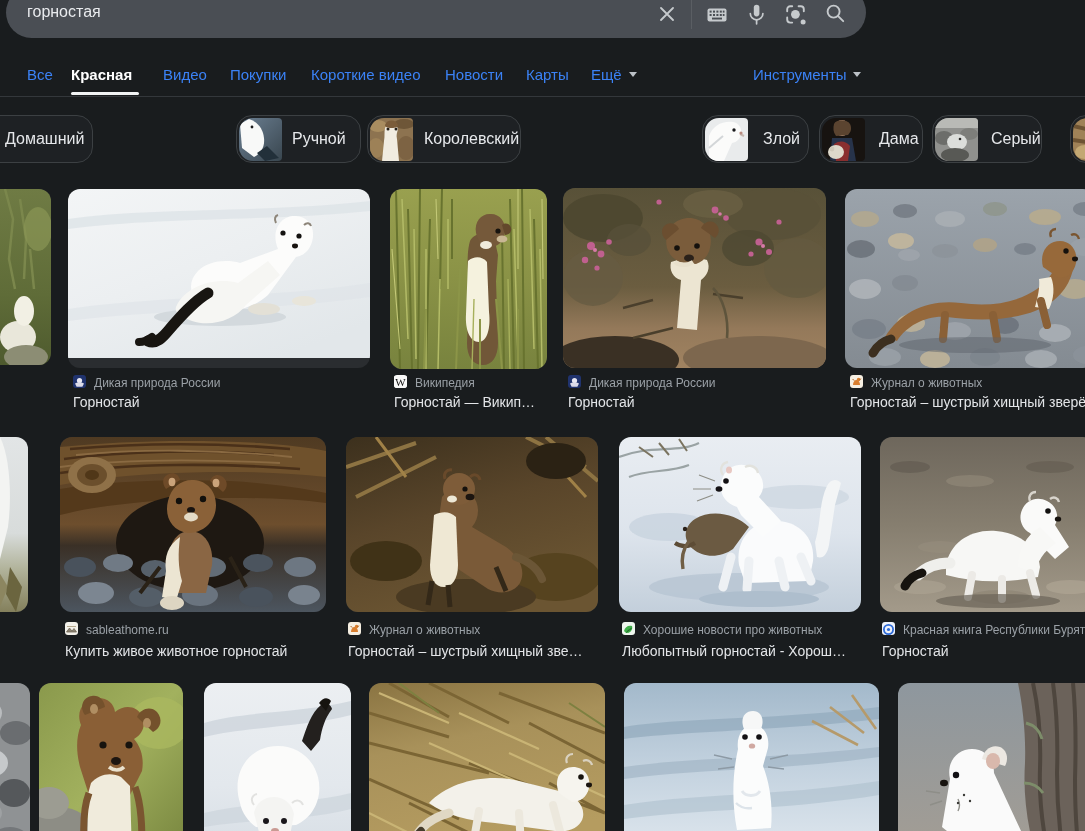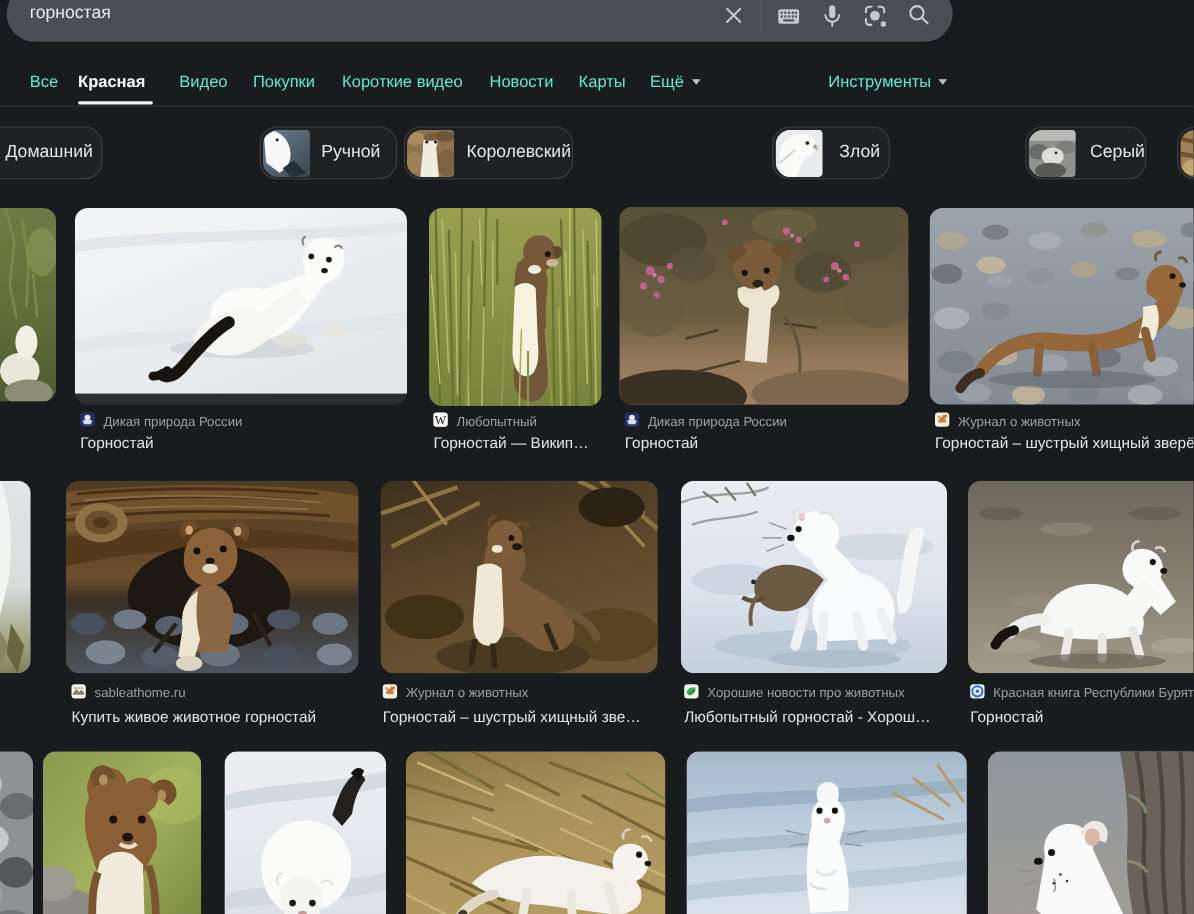--- a/index.html
+++ b/index.html
@@ -1,20 +1,20 @@
 <!DOCTYPE html>
 <html><head><meta charset="utf-8">
 <style>
 html,body{margin:0;padding:0;background:#191c1e;}
 #page{position:relative;width:1085px;height:831px;overflow:hidden;background:#191c1e;
   font-family:"Liberation Sans",sans-serif;padding-left:20px;}
 .abs{position:absolute;}
 #sbar{position:absolute;left:6px;top:-13px;width:860px;height:51px;border-radius:26px;background:#4a4e54;}
 #query{position:absolute;left:27px;top:3px;font-size:16px;color:#e9ebee;}
-.tab{position:absolute;top:66px;font-size:15px;color:#5eead4;white-space:nowrap;}
+.tab{position:absolute;top:66px;font-size:15px;color:#3b82f6;white-space:nowrap;}
 .tabactive{color:#fff;font-weight:700;}
 #underline{position:absolute;left:71px;top:92px;width:68px;height:3px;background:#f1f3f4;border-radius:2px;}
 #divider{position:absolute;left:0;top:96px;width:1085px;height:1px;background:#33373b;}
 .chip{position:absolute;top:115px;height:48px;border-radius:16px;border:1px solid #3c4043;background:#1e2124;box-sizing:border-box;}
 .chip .ct{position:absolute;font-size:16px;color:#e6e8eb;top:14px;white-space:nowrap;}
 .cthumb{position:absolute;left:2px;top:2px;width:43px;height:43px;border-radius:14px 4px 4px 14px;overflow:hidden;}
 .card{position:absolute;border-radius:12px;overflow:hidden;background:#2a2d30;}
 .card svg{display:block;}
 .site{position:absolute;font-size:12px;color:#9aa0a6;white-space:nowrap;}
 .title{position:absolute;font-size:14px;color:#e3e5e8;white-space:nowrap;}
@@ -113,20 +113,32 @@
     </div>
 <div class="chip" style="left:702px;width:107px">
       <span class="ct" style="left:60px">Злой</span>
       <div class="cthumb"><svg width="43" height="43" viewBox="0 0 43 43" preserveAspectRatio="none">
           <rect width="43" height="43" fill="#e9ebec"></rect>
           <path d="M28 4c6 1 9 6 8 12-1 5-4 8-9 9l-8 18H4V18C8 8 16 3 28 4z" fill="#fbfbfa"></path>
           <path d="M4 30l14-12" stroke="#d3d6d8" stroke-width="2" fill="none"></path>
           <circle cx="29" cy="12" r="1.7" fill="#18181a"></circle>
           <path d="M35 16l4 2" stroke="#c7b9b2" stroke-width="2"></path>
           <circle cx="36" cy="15" r="1.6" fill="#b98b80"></circle>
+        </svg></div>
+    </div>
+<div class="chip" style="left:819px;width:104px">
+      <span class="ct" style="left:59px">Дама</span>
+      <div class="cthumb"><svg width="43" height="43" viewBox="0 0 43 43" preserveAspectRatio="none">
+          <rect width="43" height="43" fill="#171310"></rect>
+          <ellipse cx="20" cy="10" rx="7" ry="8" fill="#caa184"></ellipse>
+          <path d="M12 6c2-5 13-5 16 0 2 4 1 8-2 11l-12 1c-3-4-3-8-2-12z" fill="#5b4430"></path>
+          <path d="M10 20h20l4 23H8z" fill="#27334a"></path>
+          <path d="M12 26c6-4 12-3 16 2l-2 15h-12z" fill="#8a2f2f"></path>
+          <ellipse cx="14" cy="34" rx="8" ry="7" fill="#ded9cb"></ellipse>
+          <circle cx="10" cy="31" r="2.4" fill="#cfc9ba"></circle>
         </svg></div>
     </div>
 <div class="chip" style="left:932px;width:110px">
       <span class="ct" style="left:58px">Серый</span>
       <div class="cthumb"><svg width="43" height="43" viewBox="0 0 43 43" preserveAspectRatio="none">
           <rect width="43" height="43" fill="#90918e"></rect>
           <path d="M0 0h43v10H0z" fill="#b9bab6"></path>
           <ellipse cx="9" cy="20" rx="9" ry="7" fill="#6c6d6a"></ellipse>
           <ellipse cx="34" cy="16" rx="9" ry="6" fill="#7d7e7a"></ellipse>
           <ellipse cx="22" cy="24" rx="10" ry="8" fill="#dcdedb"></ellipse>
@@ -310,21 +322,21 @@
 <div class="fav" style="left:73px;top:375px;background:#20336e"><svg width="13" height="13">
         <circle cx="6.5" cy="4.6" r="2.6" fill="#e8e8f2"></circle>
         <path d="M2 7.5c3-1.6 6-1.6 9 0l-1.6 3.2H3.6z" fill="#dcdcea"></path>
       </svg></div>
 <div class="site" style="left:94px;top:376px">Дикая природа России</div>
 <div class="title" style="left:73px;top:394px">Горностай</div>
 <div class="fav" style="left:394px;top:375px;background:#fafafa"><svg width="13" height="13">
         <rect width="13" height="13" fill="#f8f8f8"></rect>
         <text x="6.5" y="10.4" font-family="Liberation Serif,serif" font-size="11" fill="#111" text-anchor="middle">W</text>
       </svg></div>
-<div class="site" style="left:415px;top:376px">Любопытный</div>
+<div class="site" style="left:415px;top:376px">Википедия</div>
 <div class="title" style="left:394px;top:394px">Горностай — Викип…</div>
 <div class="fav" style="left:568px;top:375px;background:#20336e"><svg width="13" height="13">
         <circle cx="6.5" cy="4.6" r="2.6" fill="#e8e8f2"></circle>
         <path d="M2 7.5c3-1.6 6-1.6 9 0l-1.6 3.2H3.6z" fill="#dcdcea"></path>
       </svg></div>
 <div class="site" style="left:589px;top:376px">Дикая природа России</div>
 <div class="title" style="left:568px;top:394px">Горностай</div>
 <div class="fav" style="left:850px;top:375px;background:#f6efe2"><svg width="13" height="13">
         <path d="M3 9c0-3 1.5-5 3.5-5S10 6 10 9z" fill="#d97e2f"></path>
         <circle cx="8.6" cy="3.6" r="1.8" fill="#d97e2f"></circle>

